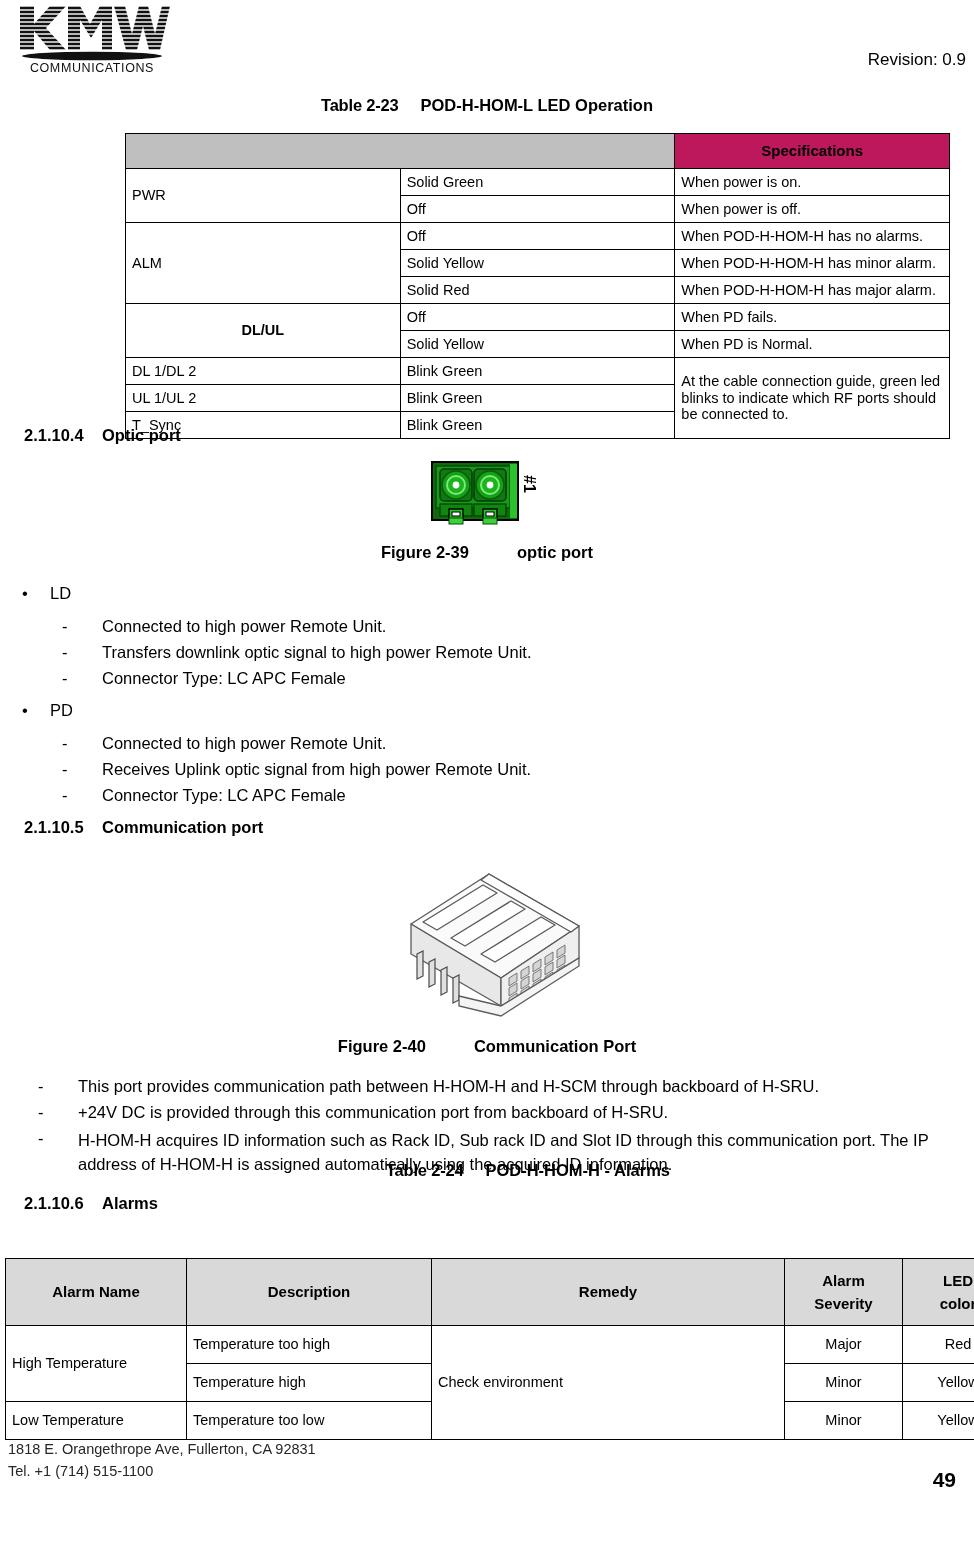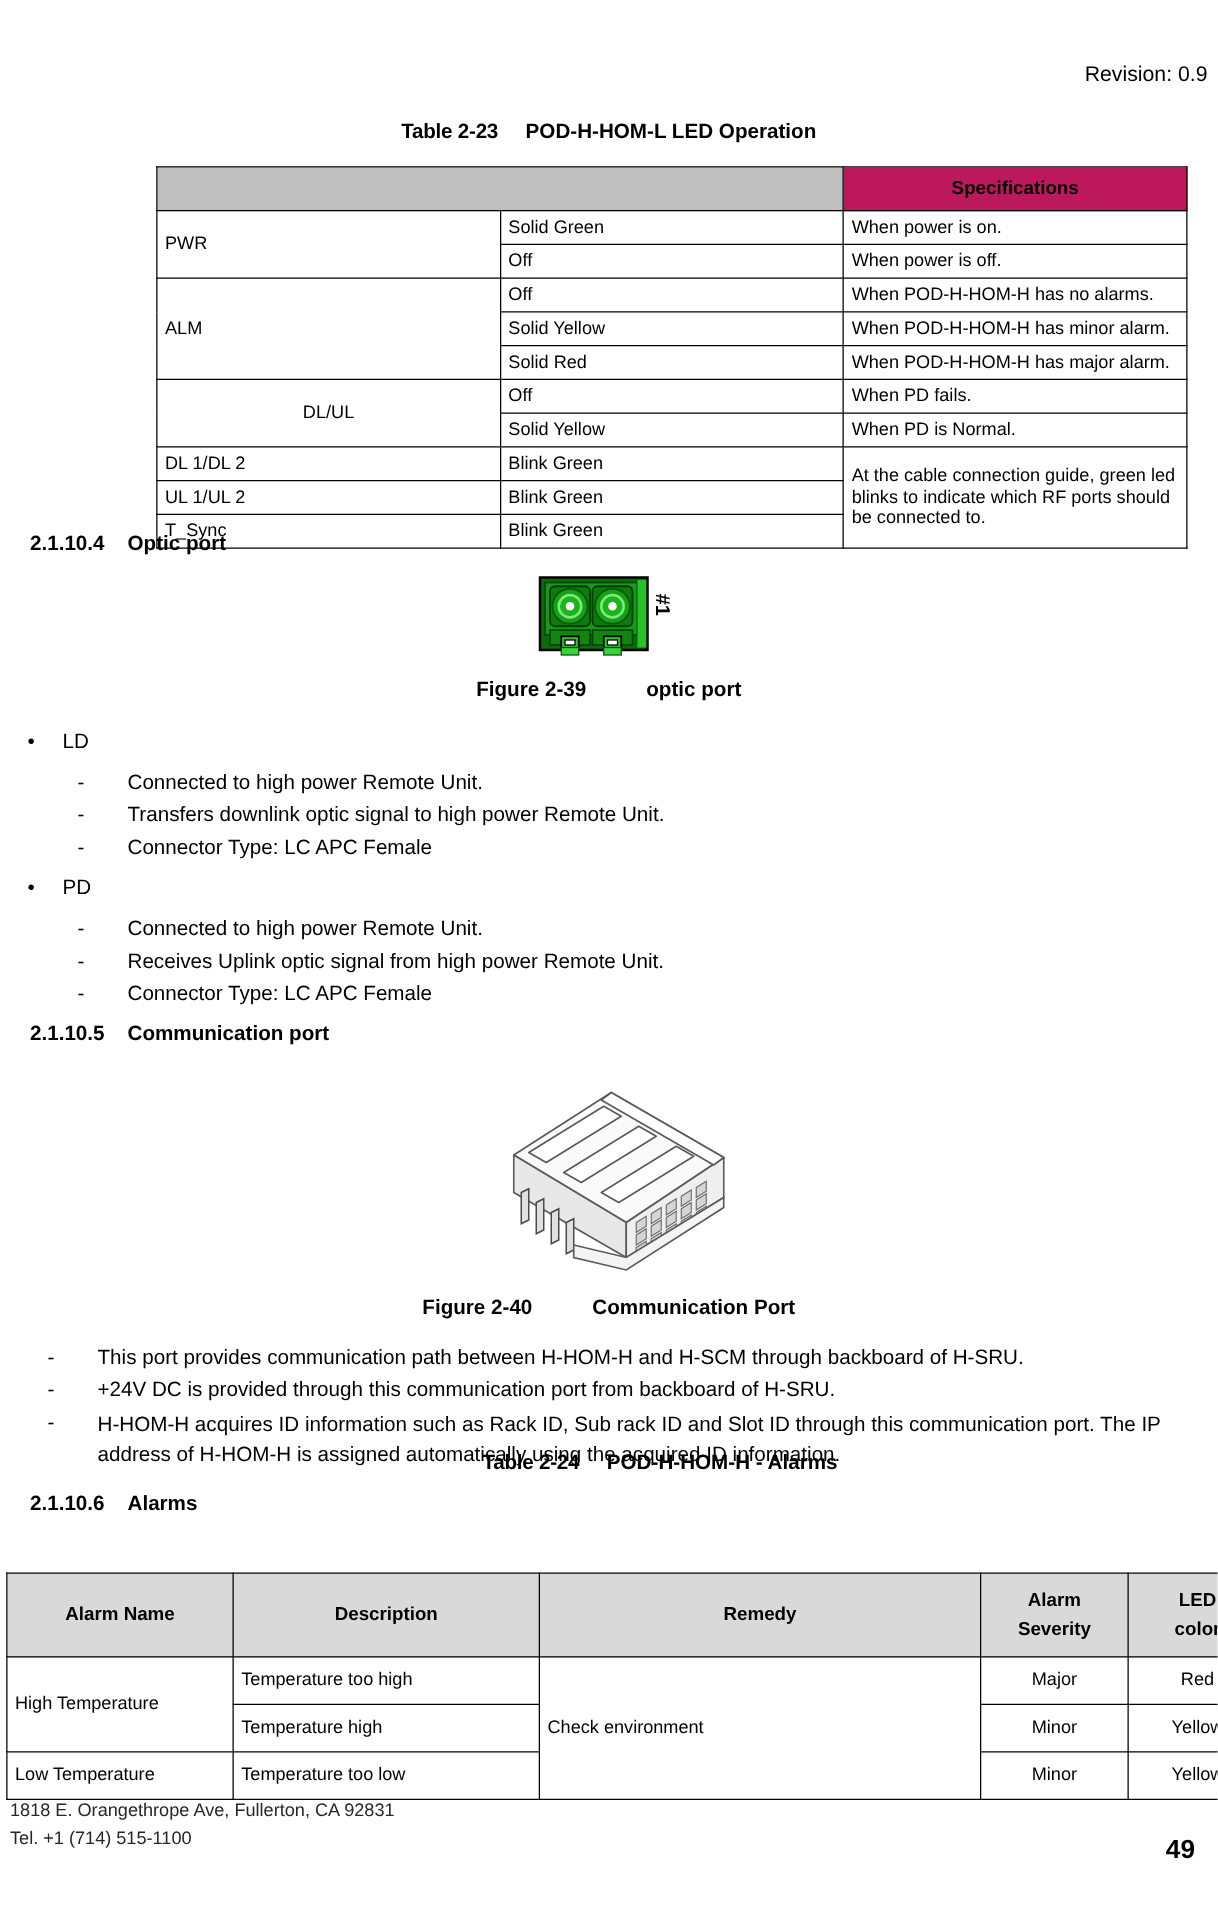--- a/index.html
+++ b/index.html
@@ -76,21 +76,21 @@
   #table-2-23 .hdr-blank { background: #bfbfbf; height: 30px; }
   #table-2-23 .hdr-spec {
     background: #be185d;
     text-align: center;
     font-weight: bold;
     font-size: 15px;
   }
   #table-2-23 td { height: 22px; }
   #table-2-23 td.c-name { width: 148px; }
   #table-2-23 td.c-state { width: 154px; }
-  #table-2-23 td.c-dlul { text-align: center; }
+  #table-2-23 td.c-dlul { text-align: center; font-weight: bold; }
 
   
   #table-2-24 {
     left: 5px; top: 1258px;
     width: 957px;
   }
   #table-2-24 th {
     background: #d9d9d9;
     text-align: center;
     font-weight: bold;
@@ -176,20 +176,39 @@
     position: absolute;
     right: 18px; top: 1468px;
     font-size: 21px;
     font-weight: bold;
   }
 </style>
 </head>
 <body>
 
 <div class="page-header">
+  <div class="logo">
+    <svg width="160" height="72" viewBox="0 0 160 72" xmlns="http://www.w3.org/2000/svg">
+      <defs>
+        <pattern id="stripe" width="4" height="4" patternUnits="userSpaceOnUse" patternTransform="rotate(0)">
+          <rect width="4" height="4" fill="#111"></rect>
+          <rect width="4" height="1.4" y="1.3" fill="#ffffff"></rect>
+        </pattern>
+      </defs>
+
+      <polygon points="8,2 22,2 22,20 38,2 54,2 34,24 54,46 38,46 22,27 22,46 8,46" fill="url(#stripe)"></polygon>
+
+      <polygon points="56,46 56,2 68,2 78,20 88,2 100,2 100,46 90,46 90,16 79,34 68,16 68,46" fill="url(#stripe)"></polygon>
+
+      <polygon points="102,2 113,2 120,30 127,2 136,2 143,30 150,2 158,2 148,46 137,46 131,22 125,46 114,46" fill="url(#stripe)"></polygon>
+
+      <ellipse cx="80" cy="52" rx="70" ry="4.2" fill="#111"></ellipse>
+      <text x="80" y="68" font-family="&quot;Liberation Sans&quot;, sans-serif" font-size="12.5" letter-spacing="0.6" text-anchor="middle" fill="#111">COMMUNICATIONS</text>
+    </svg>
+  </div>
   <div class="header-revision">Revision: 0.9</div>
 </div>
 
 <div class="table-caption" style="top:96px;">
   <span class="cap-num">Table 2-23</span><span class="cap-gap"></span><span>POD-H-HOM-L LED Operation</span>
 </div>
 
 <table class="doc-table" id="table-2-23">
   <tbody>
       <tr>

